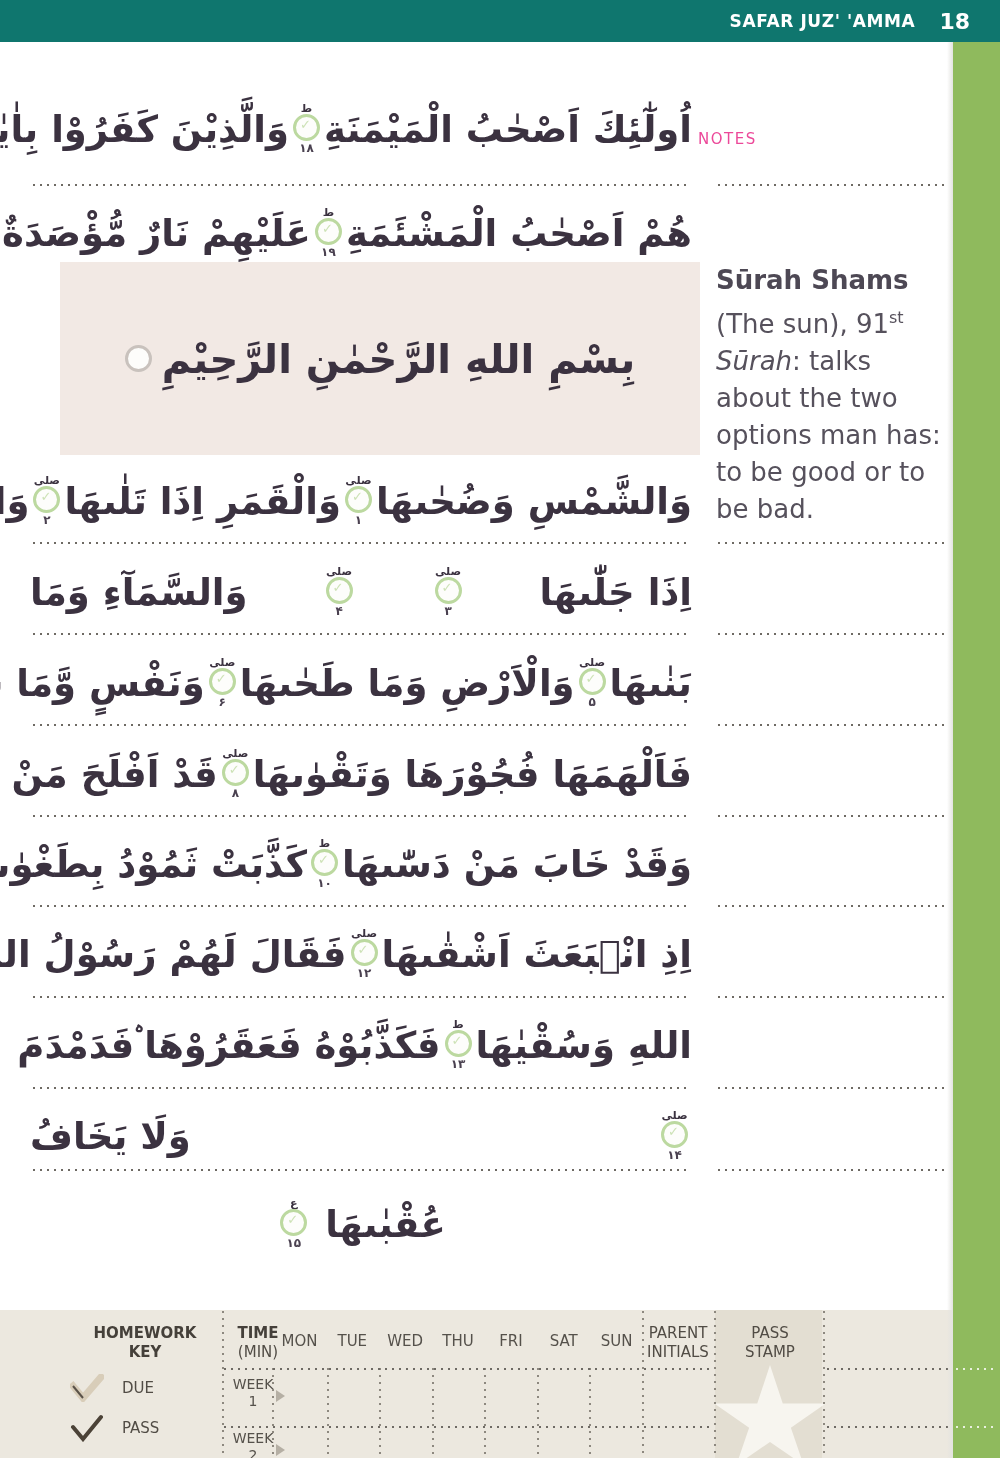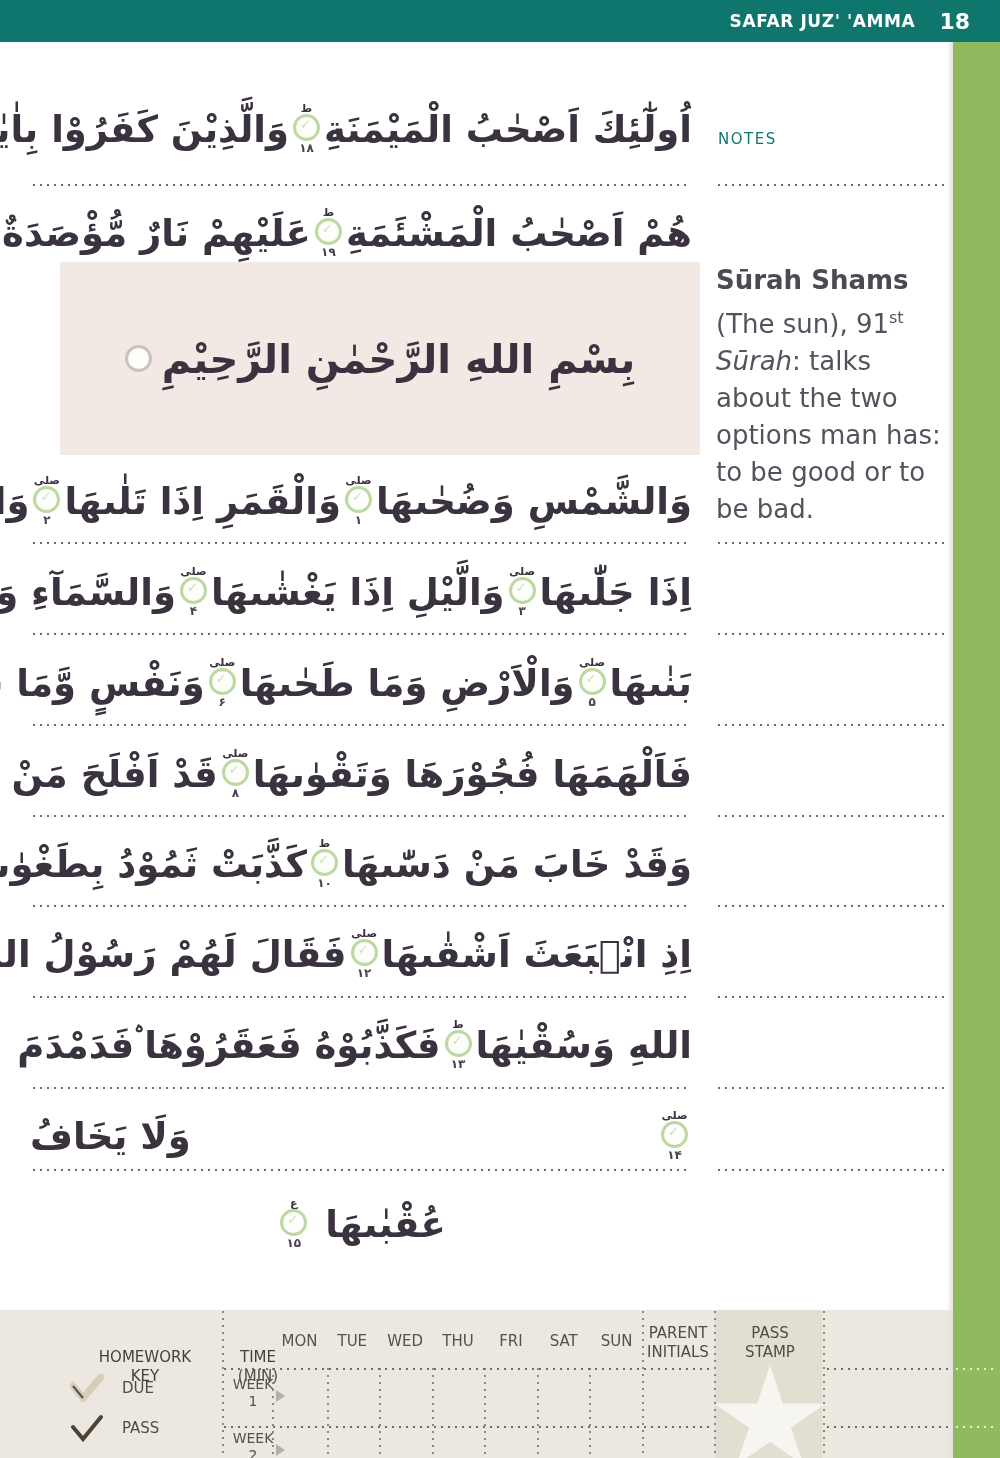--- a/index.html
+++ b/index.html
@@ -7,21 +7,21 @@
   .page{position:relative;width:1000px;height:1458px;background:#ffffff;overflow:hidden;}
 
   
   .topbar{position:absolute;left:0;top:0;width:1000px;height:42px;background:#0f766e;display:flex;align-items:center;justify-content:flex-end;box-sizing:border-box;padding-right:30px;z-index:5;}
   .topbar .ttl{color:#ffffff;font-weight:bold;font-size:17px;letter-spacing:.6px;}
   .topbar .pnum{color:#ffffff;font-weight:bold;font-size:22px;margin-left:24px;}
   .rightbar{position:absolute;right:0;top:42px;width:47px;height:1416px;background:#8fba5d;z-index:4;}
   .rightbar-shadow{position:absolute;right:47px;top:42px;width:6px;height:1416px;background:linear-gradient(to left,#e3e3e0,rgba(255,255,255,0));z-index:3;}
 
   
-  .notes-label{position:absolute;left:718px;top:130px;font-size:15px;color:#0f766e;letter-spacing:1.5px;}
+  .notes-label{position:absolute;left:698px;top:130px;font-size:15px;color:#ec4899;letter-spacing:1.5px;}
   .note-para{position:absolute;left:716px;top:262px;width:234px;font-size:26px;line-height:37px;color:#56515c;}
   .note-para b{font-weight:bold;color:#4d4854;}
   .note-para i{font-style:italic;}
   .note-para sup{font-size:16px;}
 
   
   .dot-h{position:absolute;height:4px;background-image:radial-gradient(circle at 2px 2px,#6e6a64 1.3px,transparent 1.55px);background-size:7px 4px;background-repeat:repeat-x;}
   .dot-h.light{background-image:radial-gradient(circle at 2px 2px,rgba(255,255,255,.8) 1.2px,transparent 1.45px);}
   .dot-v{position:absolute;width:4px;background-image:radial-gradient(circle at 2px 2px,#8d887f 1.15px,transparent 1.4px);background-size:4px 7px;background-repeat:repeat-y;}
 
@@ -43,21 +43,21 @@
   .band{position:absolute;left:60px;top:262px;width:640px;height:193px;background:#f2e9e4;display:flex;flex-direction:column;align-items:center;justify-content:center;gap:10px;}
   .band .s-title{font-size:32px;font-weight:bold;color:#3b3240;direction:rtl;}
   .band .s-basmala{font-size:40px;font-weight:bold;color:#3b3240;direction:rtl;display:flex;align-items:center;gap:10px;}
   .band .circ{border-color:#c9c2bd;}
   .band .circ::after{content:"";}
 
   
   .strip{position:absolute;left:0;top:1310px;width:953px;height:148px;background:#ece8df;}
   .stamp-col{position:absolute;left:715px;top:0;width:107px;height:148px;background:#e3ded2;}
   .strip .hdr{position:absolute;font-size:15px;color:#514c45;text-align:center;line-height:19px;}
-  .strip .bold{font-weight:normal;color:#45403a;margin-top:24px;}
+  .strip .bold{font-weight:bold;color:#45403a;}
   .key-block{left:75px;top:14px;width:140px;}
   .time-block{left:228px;top:14px;width:60px;text-align:left;}
   .days-row{position:absolute;left:273px;top:22px;width:370px;display:flex;}
   .days-row span{flex:1;text-align:center;font-size:15px;color:#55514b;}
   .parent-block{left:645px;top:14px;width:66px;}
   .stamplbl-block{left:725px;top:14px;width:90px;}
   .key-row{position:absolute;left:70px;width:150px;display:flex;align-items:center;gap:18px;font-size:15px;color:#514c45;}
   .key-row.due{top:64px;} .key-row.pass{top:104px;}
   .week{position:absolute;left:227px;width:52px;text-align:center;font-size:14px;line-height:17px;color:#55514b;}
   .wk1{top:66px;} .wk2{top:120px;}
@@ -143,21 +143,20 @@
       </span>
       <span class="aseg">وَالنَّهَارِ</span>
     </div>
   <div class="qline l3">
       <span class="aseg">اِذَا جَلّٰىهَا</span>
       <span class="amarker">
         <span class="waqf">صلى</span>
         <span class="circ"></span>
         <span class="anum">۳</span>
       </span>
-      <span class="aseg">وَالَّيْلِ اِذَا يَغْشٰىهَا</span>
       <span class="amarker">
         <span class="waqf">صلى</span>
         <span class="circ"></span>
         <span class="anum">۴</span>
       </span>
       <span class="aseg">وَالسَّمَآءِ وَمَا</span>
     </div>
   <div class="qline l4">
       <span class="aseg">بَنٰىهَا</span>
       <span class="amarker">

